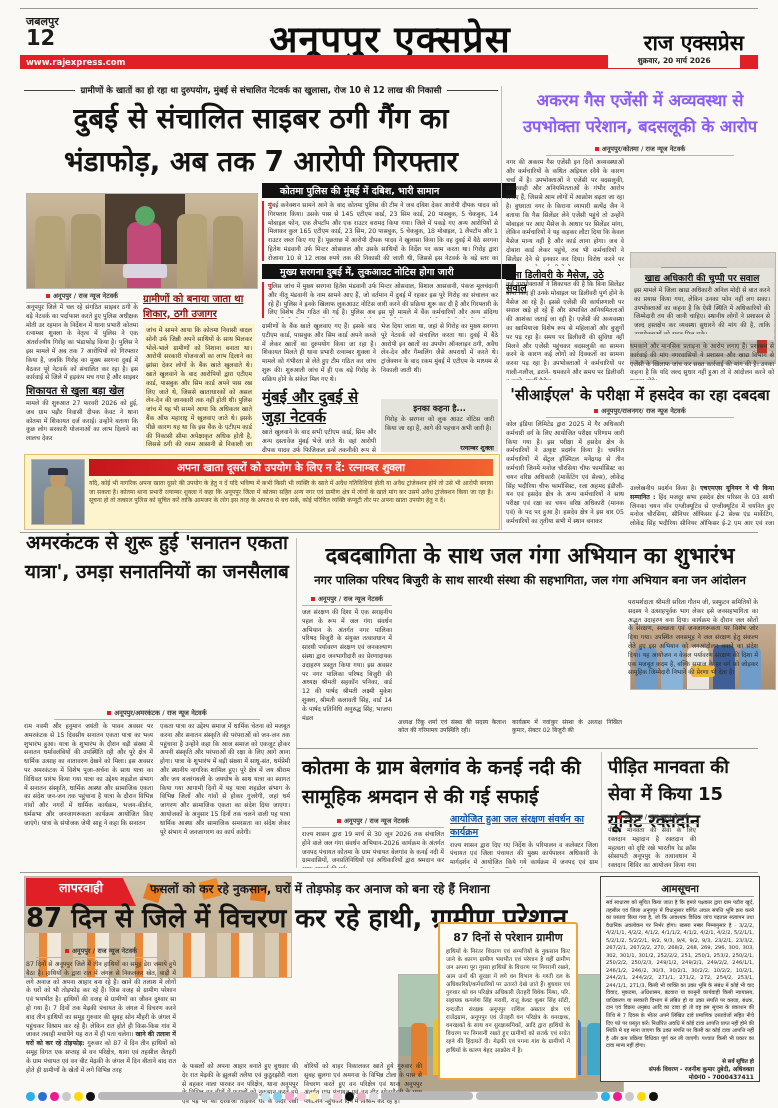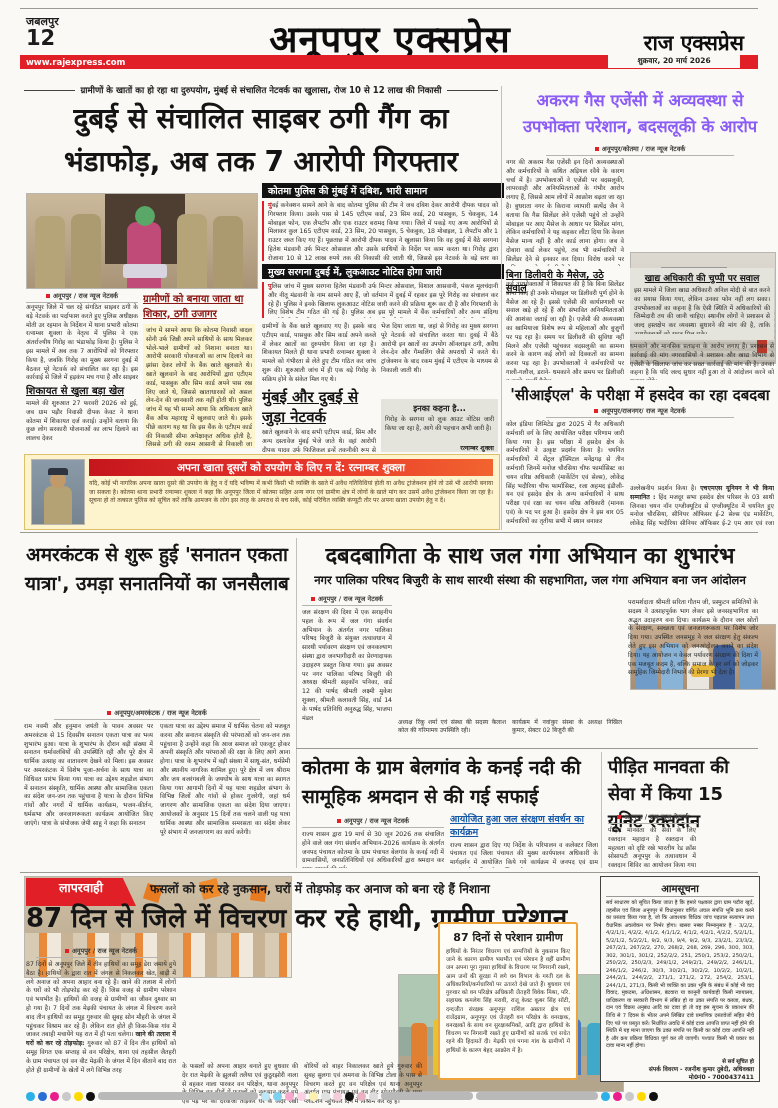--- a/index.html
+++ b/index.html
@@ -15,21 +15,21 @@
   .brand{font-size:21px;font-weight:bold;color:#0d0d0d;}
   .redbar{background:#e11f26;}
   .website{color:#fff;font-size:8.5px;font-weight:bold;line-height:14px;padding-left:6px;}
   .datebox{background:#faf9f5;font-size:7.5px;font-weight:bold;text-align:center;line-height:14px;}
   .kicker{font-size:9.5px;font-weight:bold;display:flex;align-items:center;gap:5px;color:#222;}
   .kicker .dash{flex:1;height:1px;background:#444;}
   .kicker .ktext{white-space:nowrap;}
   .headA{font-size:28px;font-weight:bold;line-height:1.55;text-align:center;color:#141414;}
   .headB{font-size:16.5px;font-weight:bold;line-height:1.55;text-align:center;color:#8b5cf6;}
   .headM{font-weight:bold;text-align:center;color:#151515;}
-  .black-bar{background:#121212;color:#fff;font-size:9.5px;font-weight:bold;line-height:15px;padding-left:6px;}
+  .black-bar{background:#121212;color:#fff;font-size:9.5px;font-weight:bold;line-height:15px;padding-left:18px;}
   .body-t{font-size:6.2px;line-height:1.42;text-align:justify;color:#2a2a28;overflow:hidden;}
   .body-t.red-edge{border-left:2px solid #e11f26;padding-left:4px;}
   .body-t.red-edge::first-letter{color:#c51a20;font-weight:bold;}
   .byline{font-size:6.5px;font-weight:bold;color:#3a3a38;text-align:center;
           border-bottom:1px solid #b6b4ae;padding-bottom:2px;}
   .byline .dot{display:inline-block;width:4px;height:4px;background:#e11f26;margin-right:3px;vertical-align:middle;}
   .subhead{font-weight:bold;color:#141414;text-decoration:underline;}
   .sub-red{color:#8a1410;}
   .sub-blue{color:#1558a8;}
   .yellow-bg{background:#fdf5cf;padding:2px 3px;}
@@ -170,21 +170,21 @@
   </div>
   <div class="abs body-t" style="left:630px;top:484px;width:144px;height:44px;">
     <span>उल्लेखनीय प्रदर्शन किया है।</span>
     <span style="font-weight:bold;">एचएमएस यूनियन ने भी किया सम्मानित : </span>
     <span>हिंद मजदूर सभा हसदेव क्षेत्र परिसर के 03 साथी जिनका चयन नॉन एग्जीक्यूटिव से एग्जीक्यूटिव में चयनित हुए मनोज चौरसिया, सीनियर ऑफिसर ई-2 सेल्स एंड मार्केटिंग, लोकेंद्र सिंह भदौरिया सीनियर ऑफिसर ई-2 एम आर एवं रजा अहमद सीनियर ऑफिसर ई-2 का चयन एच आर में हुआ है।</span>
   </div>
 
   <div class="abs rule" style="left:20px;top:532px;width:738px;height:1px;"></div>
   <div class="abs vrule" style="left:296px;top:538px;width:1px;height:330px;"></div>
 
-  <div class="abs headM" style="left:24px;top:540px;width:266px;font-size:19px;line-height:1.5;">अमरकंटक से शुरू हुई 'सनातन एकता यात्रा', उमड़ा सनातनियों का जनसैलाब</div>
+  <div class="abs headM" style="left:24px;top:528px;width:266px;font-size:19px;line-height:1.5;">अमरकंटक से शुरू हुई 'सनातन एकता यात्रा', उमड़ा सनातनियों का जनसैलाब</div>
   <div class="abs photo" style="left:24px;top:602px;width:266px;height:100px;background:linear-gradient(#cfc0a6,#b6a78c);">
     <div class="figure-shape" style="left:14px;top:6px;width:16px;height:16px;background:#e87a20;transform:rotate(12deg);"></div>
     <div class="figure-shape" style="left:60px;top:2px;width:18px;height:18px;background:#ef8a2a;transform:rotate(-10deg);"></div>
     <div class="figure-shape" style="left:120px;top:8px;width:16px;height:16px;background:#e87a20;transform:rotate(18deg);"></div>
     <div class="figure-shape" style="left:176px;top:3px;width:18px;height:18px;background:#ef8a2a;transform:rotate(-14deg);"></div>
     <div class="figure-shape" style="left:226px;top:9px;width:15px;height:15px;background:#e87a20;transform:rotate(8deg);"></div>
     <div class="figure-shape" style="left:0;top:56px;width:266px;height:44px;background:repeating-linear-gradient(90deg,#d8cbb4 0 14px,#e88a3a 14px 22px,#f0e8da 22px 36px,#c8b494 36px 48px);"></div>
   </div>
   <div class="abs byline" style="left:54px;top:708px;width:206px;">
     <span class="dot"></span><span>अनूपपुर/अमरकंटक / राज न्यूज नेटवर्क</span>

